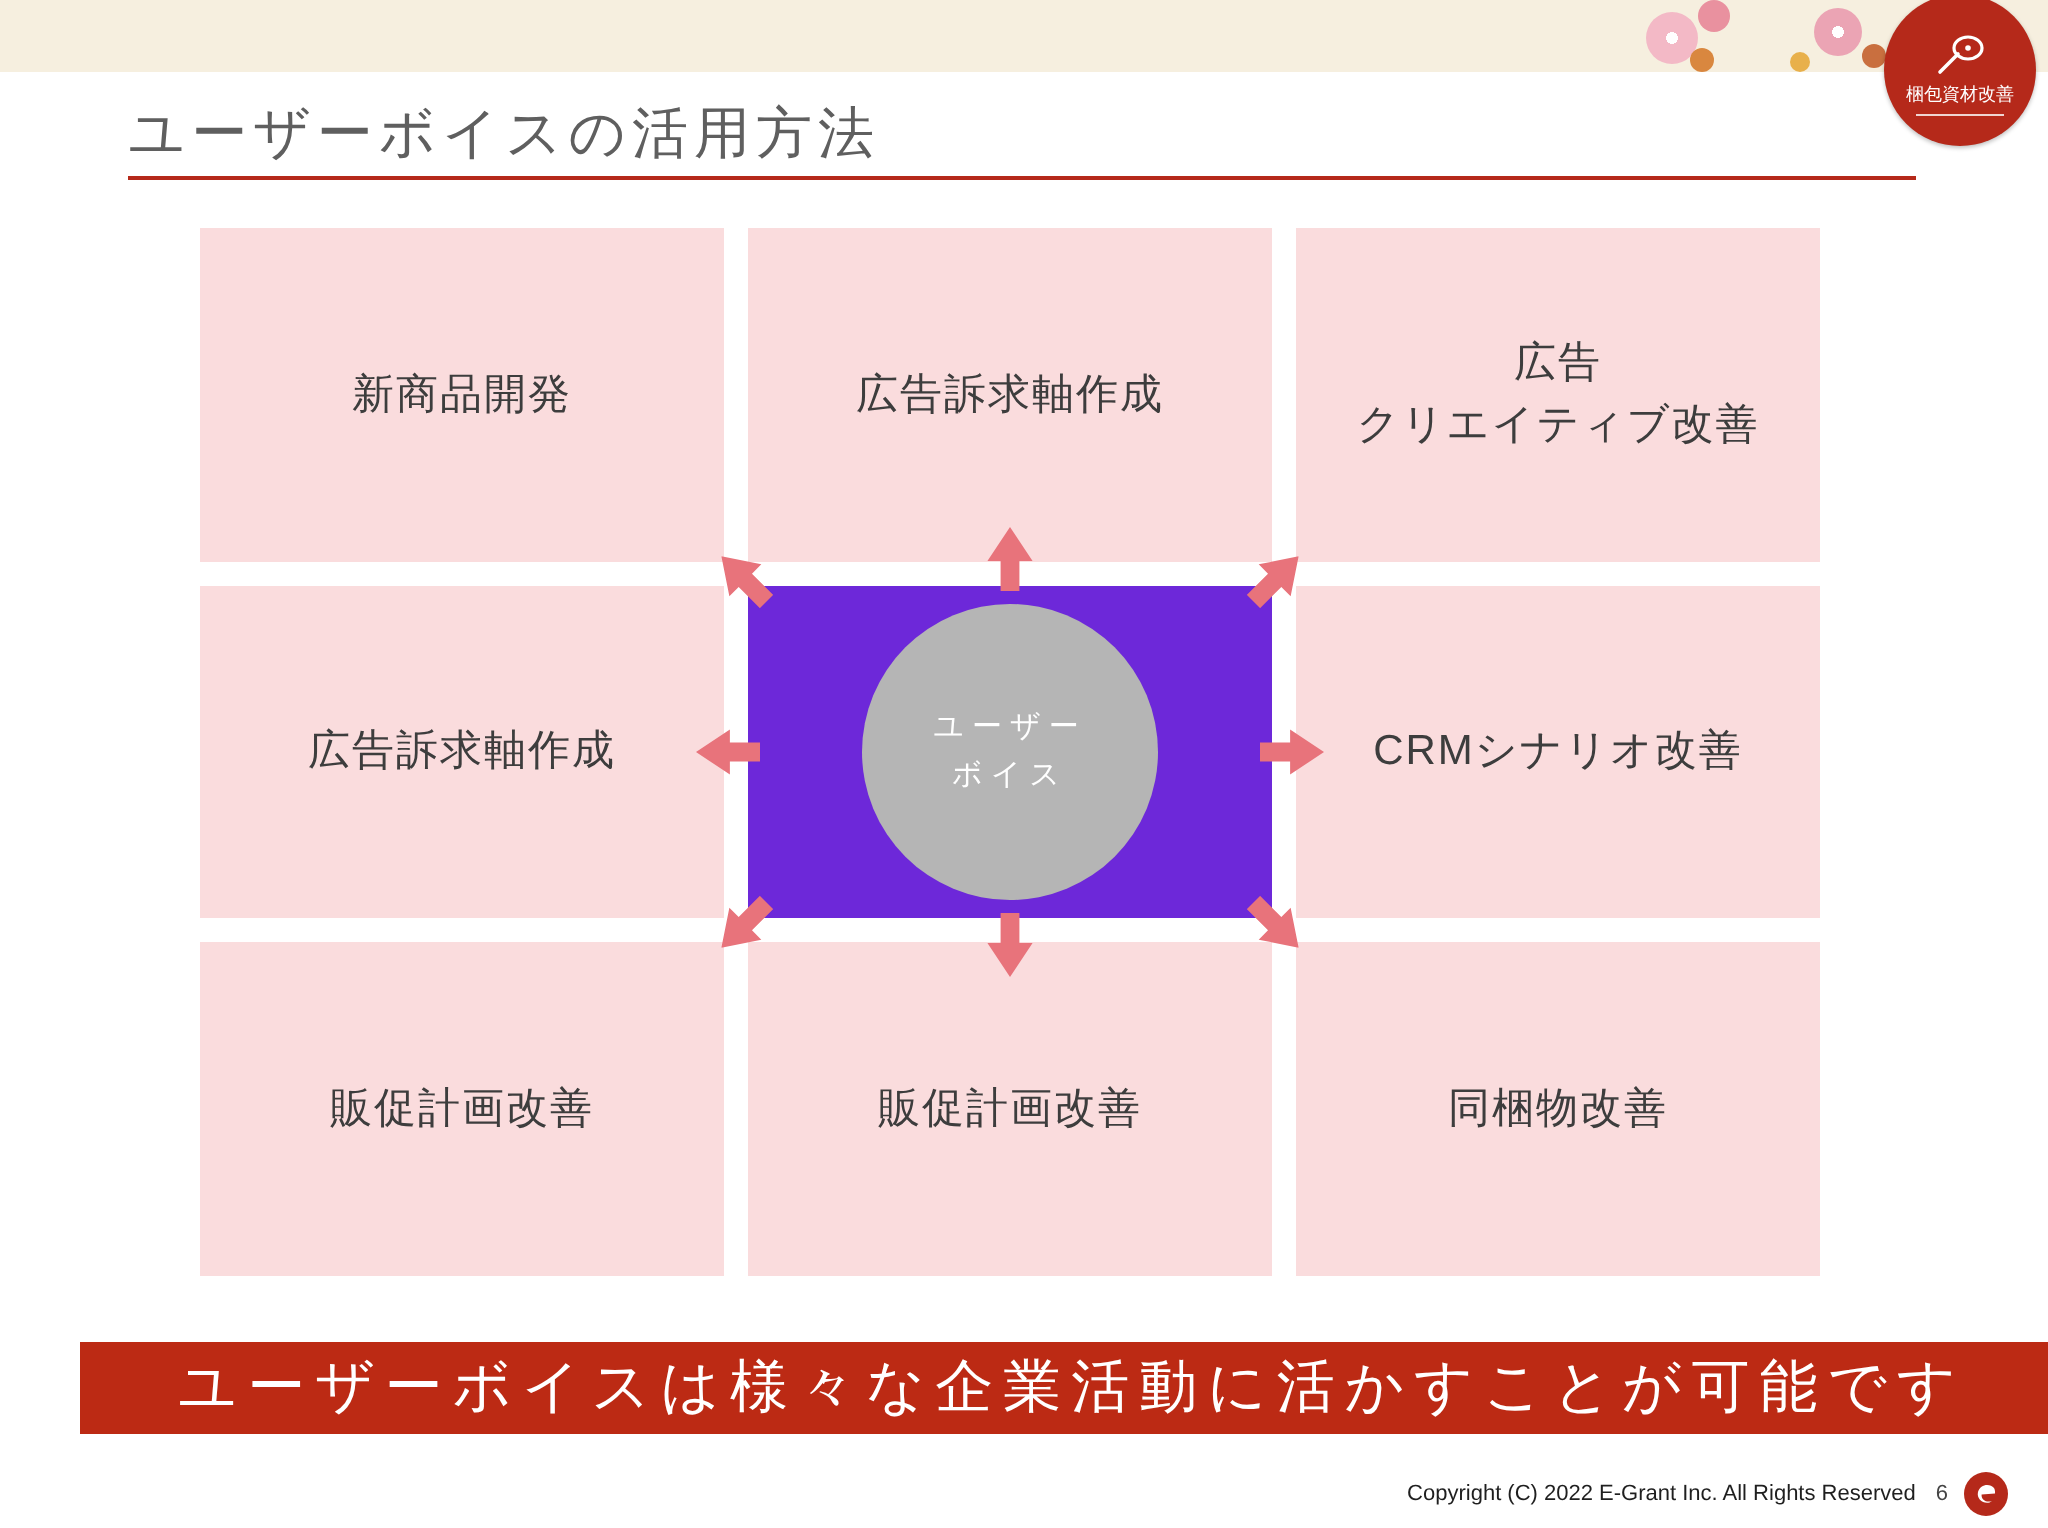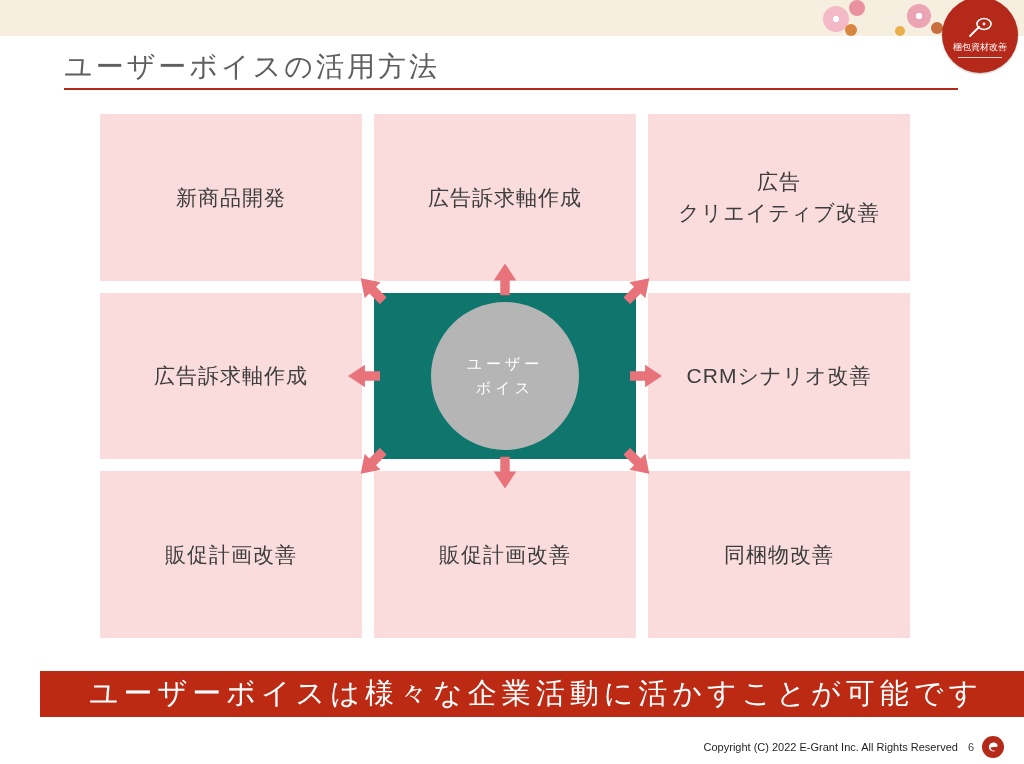--- a/index.html
+++ b/index.html
@@ -39,21 +39,21 @@
 
   
   .grid{
     position:absolute;left:100px;top:114px;width:810px;height:524px;
     display:grid;grid-template-columns:repeat(3,1fr);grid-template-rows:repeat(3,1fr);gap:12px;
   }
   .cell{
     background:var(--box-pink,#fadcdd);display:flex;align-items:center;justify-content:center;
     text-align:center;font-size:21px;color:#3d3d3d;letter-spacing:1px;white-space:pre-line;line-height:1.5;
   }
-  .center-cell{position:relative;background:#0f766e;display:flex;align-items:center;justify-content:center;}
+  .center-cell{position:relative;background:#6d28d9;display:flex;align-items:center;justify-content:center;}
   .circle{
     width:148px;height:148px;border-radius:50%;background:var(--circle-gray,#b5b5b5);
     display:flex;flex-direction:column;align-items:center;justify-content:center;
     color:#ffffff;font-size:15px;letter-spacing:4px;line-height:1.6;
   }
 
   
   .arrow{position:absolute;width:32px;height:25px;z-index:2;}
   .arrow polygon{fill:var(--arrow,#e8737b);}
   .a-up   {left:50%;top:-26px;   transform:translateX(-50%) rotate(-90deg);}

